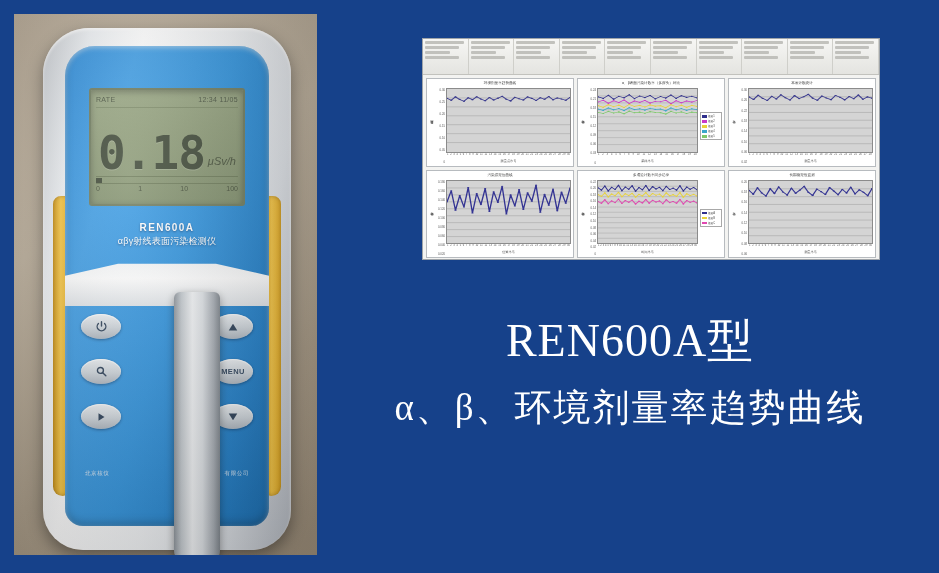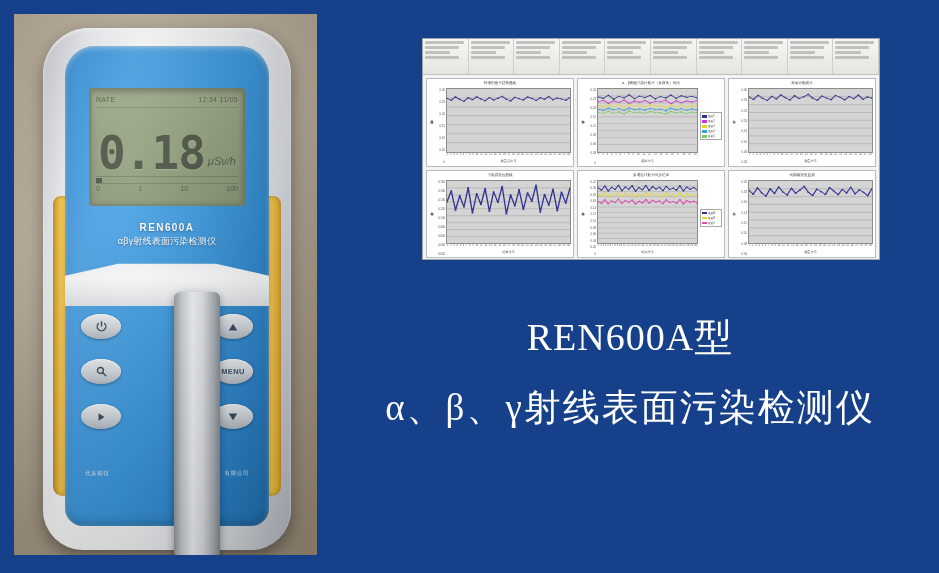--- a/index.html
+++ b/index.html
@@ -353,24 +353,24 @@
   #titleblock {
     position: absolute;
     left: 330px;
     top: 318px;
     width: 600px;
     color: #ffffff;
     text-align: center;
   }
   #maintitle {
     font-family: "Liberation Serif", serif;
-    font-size: 38px;
+    font-size: 46px;
     letter-spacing: 1px;
     line-height: 1;
-    margin-bottom: 32px;
+    margin-bottom: 24px;
   }
   #subtitle {
     font-family: "Liberation Serif", serif;
     font-size: 37px;
     letter-spacing: 2px;
     line-height: 1.1;
     white-space: nowrap;
   }
 </style>
 </head>
@@ -1259,16 +1259,16 @@
               </div>
               <div class="chart-xlab">测量序号</div>
             </div>
           </div>
         </div>
       </div>
   </div>
 
   <div id="titleblock">
     <div id="maintitle">REN600A型</div>
-    <div id="subtitle">α、β、γ射线表面污染检测仪</div>
+    <div id="subtitle">α、β、环境剂量率趋势曲线</div>
   </div>
 
 </div>
 
 </body></html>

